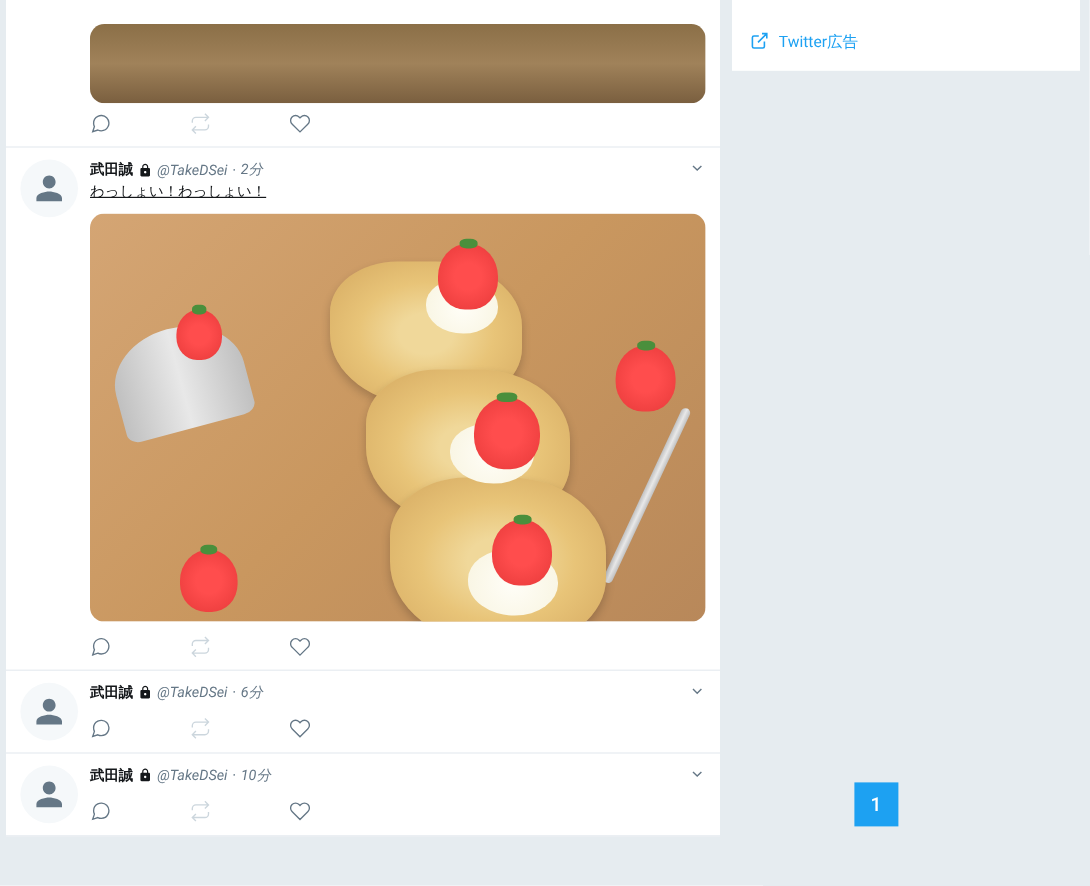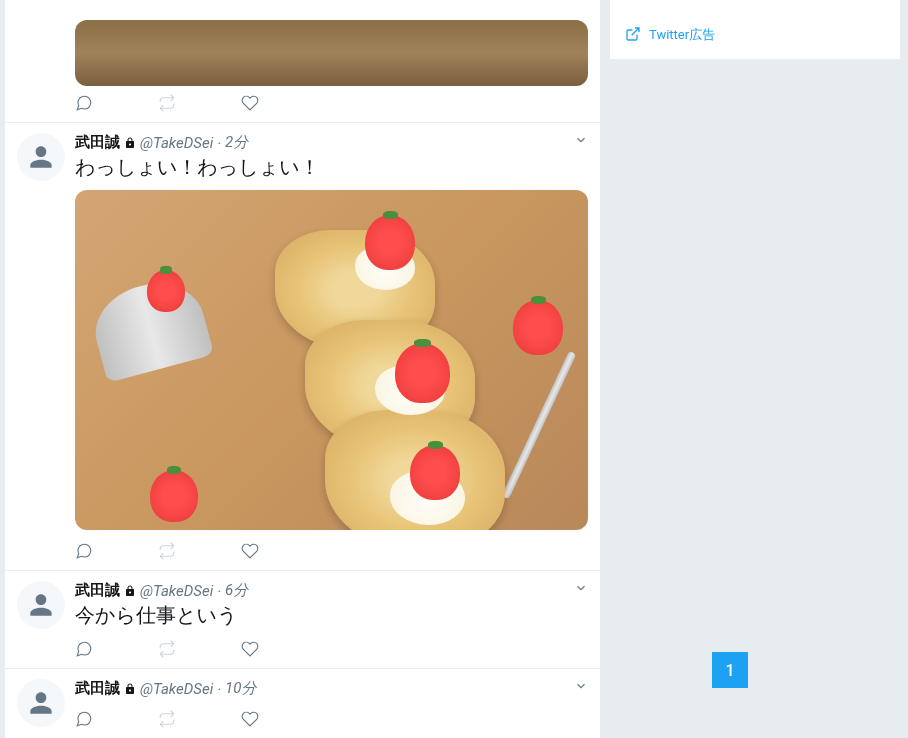--- a/index.html
+++ b/index.html
@@ -9,27 +9,27 @@
     .sidebar-column { width: 290px; }
     .sidebar-card { background: #fff; padding: 10px 15px 15px; }
     .twitter-ad-link { display: flex; gap: 8px; color: #1da1f2; font-size: 13px; text-decoration: none; margin-top: 16px; }
     .twitter-ad-link svg { width: 16px; height: 16px; }
     
     .tweet { border-bottom: 1px solid #e6ecf0; padding: 10px 12px; position: relative; }
     .tweet-header { display: flex; gap: 10px; }
     .avatar { width: 48px; height: 48px; border-radius: 50%; background: #f5f8fa; display: flex; align-items: center; justify-content: center; flex-shrink: 0; }
     .avatar svg { width: 32px; height: 32px; fill: #657786; }
     .tweet-content { flex: 1; }
-    .tweet-meta { display: flex; align-items: center; gap: 4px; font-size: 15px; text-align: right; }
+    .tweet-meta { display: flex; align-items: center; gap: 4px; font-size: 12px; text-align: right; }
     .tweet-name { font-weight: bold; color: #14171a; }
     .lock-icon { width: 12px; height: 12px; fill: #14171a; }
     .tweet-handle, .tweet-dot, .tweet-time { color: #657786; font-style: italic; }
     .tweet-dropdown { position: absolute; top: 10px; right: 12px; color: #657786; cursor: pointer; }
     .tweet-dropdown svg { width: 14px; height: 14px; }
-    .tweet-text { font-size: 20px; color: #14171a; margin-top: 2px; line-height: 1.3; }
+    .tweet-text { font-size: 12px; color: #14171a; margin-top: 2px; line-height: 1.3; text-decoration: underline; }
     .tweet-image { margin-top: 10px; border-radius: 12px; overflow: hidden; width: 100%; }
     .tweet-image-placeholder { width: 100%; background: linear-gradient(135deg, #d4a574 0%, #c9975f 50%, #b8885a 100%); position: relative; }
     .tweet-image-1 { height: 66px; background: linear-gradient(180deg, #8b6f47 0%, #a0825a 50%, #7a5f3f 100%); }
     .tweet-image-2 { height: 340px; }
     
     .tweet-actions { display: flex; gap: 65px; margin-top: 12px; padding-left: 0; }
     .tweet-partial .tweet-actions { padding-left: 58px; margin-top: 8px; }
     .tweet-action { color: #657786; cursor: pointer; display: flex; align-items: center; }
     .tweet-action svg { width: 18px; height: 18px; }
     .tweet-action.disabled { color: #ccd6dd; }
@@ -168,21 +168,20 @@
         <div class="tweet-content">
           <div class="tweet-meta">
             <span class="tweet-name">武田誠</span>
             <svg class="lock-icon" viewBox="0 0 24 24">
                 <path d="M18 8h-1V6c0-2.76-2.24-5-5-5S7 3.24 7 6v2H6c-1.1 0-2 .9-2 2v10c0 1.1.9 2 2 2h12c1.1 0 2-.9 2-2V10c0-1.1-.9-2-2-2zm-6 9c-1.1 0-2-.9-2-2s.9-2 2-2 2 .9 2 2-.9 2-2 2zM9 8V6c0-1.66 1.34-3 3-3s3 1.34 3 3v2H9z"></path>
               </svg>
             <span class="tweet-handle">@TakeDSei</span>
             <span class="tweet-dot">·</span>
             <span class="tweet-time">6分</span>
           </div>
-          <div class="tweet-text">今から仕事という</div>
           <div class="tweet-actions">
             <div class="tweet-action">
               <svg viewBox="0 0 24 24" fill="none" stroke="currentColor" stroke-width="1.5">
                   <path d="M21 11.5a8.38 8.38 0 0 1-.9 3.8 8.5 8.5 0 0 1-7.6 4.7 8.38 8.38 0 0 1-3.8-.9L3 21l1.9-5.7a8.38 8.38 0 0 1-.9-3.8 8.5 8.5 0 0 1 4.7-7.6 8.38 8.38 0 0 1 3.8-.9h.5a8.48 8.48 0 0 1 8 8v.5z"></path>
                 </svg>
             </div>
             <div class="tweet-action disabled">
               <svg viewBox="0 0 24 24" fill="none" stroke="currentColor" stroke-width="1.5">
                   <path d="M17 1l4 4-4 4M3 11V9a4 4 0 0 1 4-4h14M7 23l-4-4 4-4M21 13v2a4 4 0 0 1-4 4H3"></path>
                 </svg>

